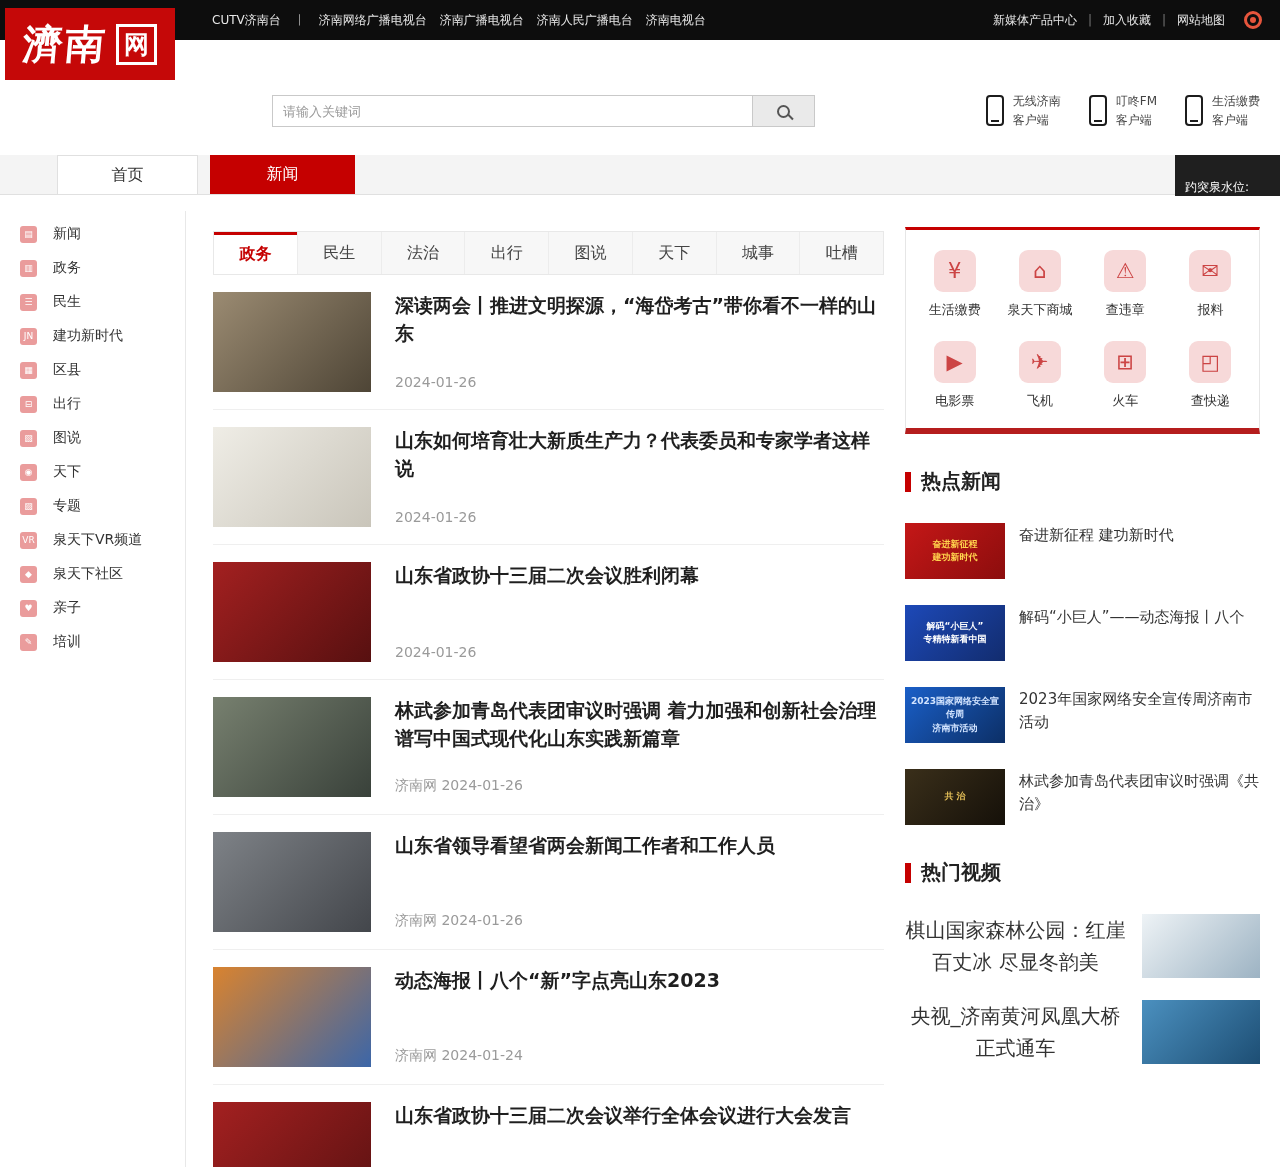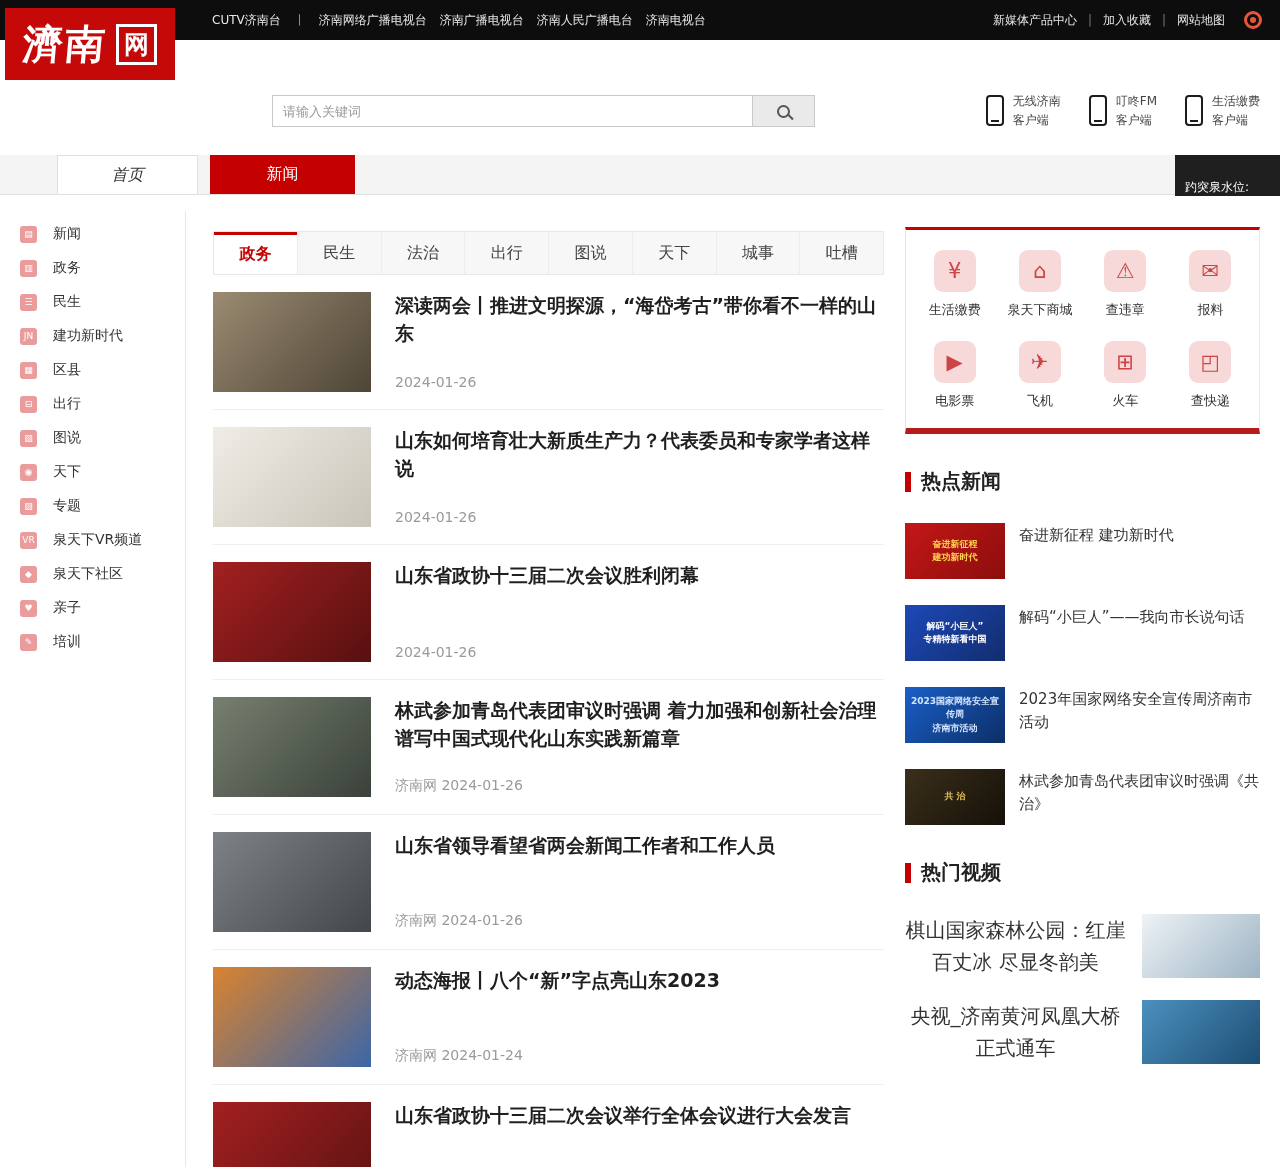--- a/index.html
+++ b/index.html
@@ -47,21 +47,21 @@
     position:relative; flex:none; }
   .phone-icon::after { content:""; position:absolute; bottom:2px; left:50%;
     transform:translateX(-50%); width:8px; height:2px; background:#1c1c1c; }
   .app-label { font-size:12px; color:#444; line-height:1.55; }
 
   
   .navbar { height:40px; background:#f4f4f4; border-bottom:1px solid #e0e0e0;
     position:relative; display:flex; align-items:stretch; padding-left:57px; }
   .nav-tab { width:141px; display:flex; align-items:center; justify-content:center;
     font-size:16px; color:#333; }
-  .nav-tab.home-tab { background:#fff; border:1px solid #e0e0e0; border-bottom:none;font-style:italic; }
+  .nav-tab.home-tab { background:#fff; border:1px solid #e0e0e0; border-bottom:none; }
   .nav-tab.active { background:#c50000; color:#fff; margin-left:12px; width:145px; }
   .waterlevel { position:absolute; right:0; top:0; height:41px; width:105px; background:#1f1f1f;
     color:#fff; font-size:12px; display:flex; align-items:flex-end; padding-left:10px; }
 
   
   .content { display:flex; padding-top:16px; }
   .sidebar { width:186px; padding:6px 0 0 20px; border-right:1px solid #e8e8e8; min-height:950px; }
   .side-item { display:flex; align-items:center; gap:16px; height:34px; font-size:14px; color:#333; }
   .side-icon { width:17px; height:17px; border-radius:3px; background:#ea9c9c; color:#fff;
     font-size:9px; display:flex; align-items:center; justify-content:center; flex:none; }
@@ -346,21 +346,21 @@
     </div>
     <div data-interactable="false">
         <div class="hn-item" data-interactable="true">
           <div class="hn-thumb" data-interactable="false" style="background: linear-gradient(135deg, rgb(196, 23, 23), rgb(140, 13, 13)); color: rgb(255, 211, 77);">奋进新征程
 建功新时代</div>
           <div class="hn-title" data-interactable="false">奋进新征程 建功新时代</div>
         </div>
         <div class="hn-item" data-interactable="true">
           <div class="hn-thumb" data-interactable="false" style="background: linear-gradient(135deg, rgb(29, 73, 184), rgb(18, 44, 110)); color: rgb(255, 255, 255);">解码“小巨人”
 专精特新看中国</div>
-          <div class="hn-title" data-interactable="false">解码“小巨人”——我向市长说句话</div>
+          <div class="hn-title" data-interactable="false">解码“小巨人”——动态海报丨八个</div>
         </div>
         <div class="hn-item" data-interactable="true">
           <div class="hn-thumb" data-interactable="false" style="background: linear-gradient(135deg, rgb(26, 95, 200), rgb(12, 47, 102)); color: rgb(210, 228, 255);">2023国家网络安全宣传周
 济南市活动</div>
           <div class="hn-title" data-interactable="false">2023年国家网络安全宣传周济南市活动</div>
         </div>
         <div class="hn-item" data-interactable="true">
           <div class="hn-thumb" data-interactable="false" style="background: linear-gradient(135deg, rgb(58, 47, 26), rgb(21, 16, 9)); color: rgb(232, 195, 90);">共 治</div>
           <div class="hn-title" data-interactable="false">林武参加青岛代表团审议时强调《共治》</div>
         </div>

